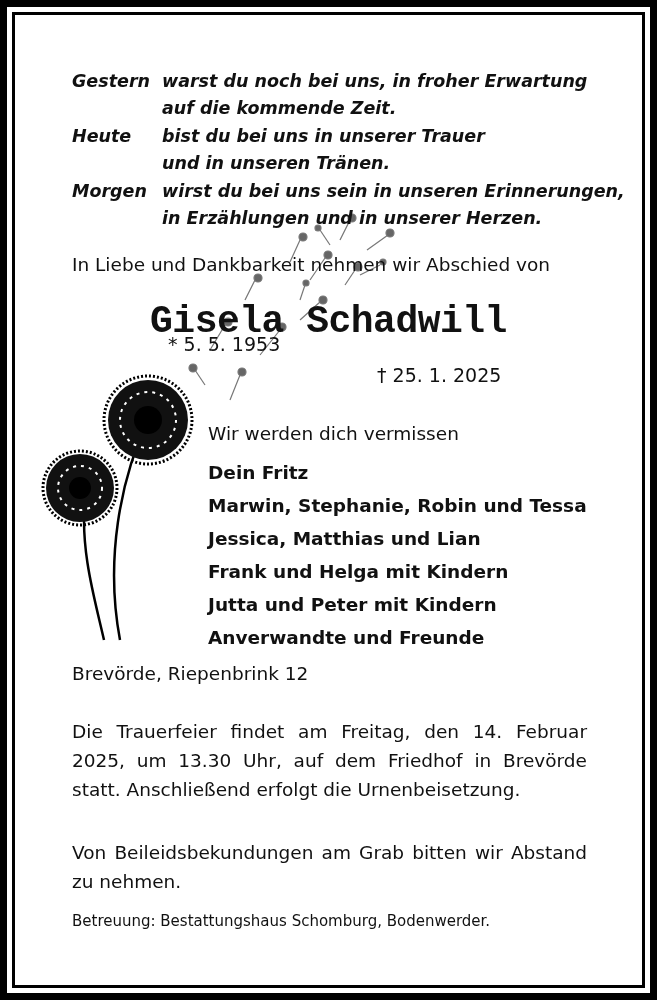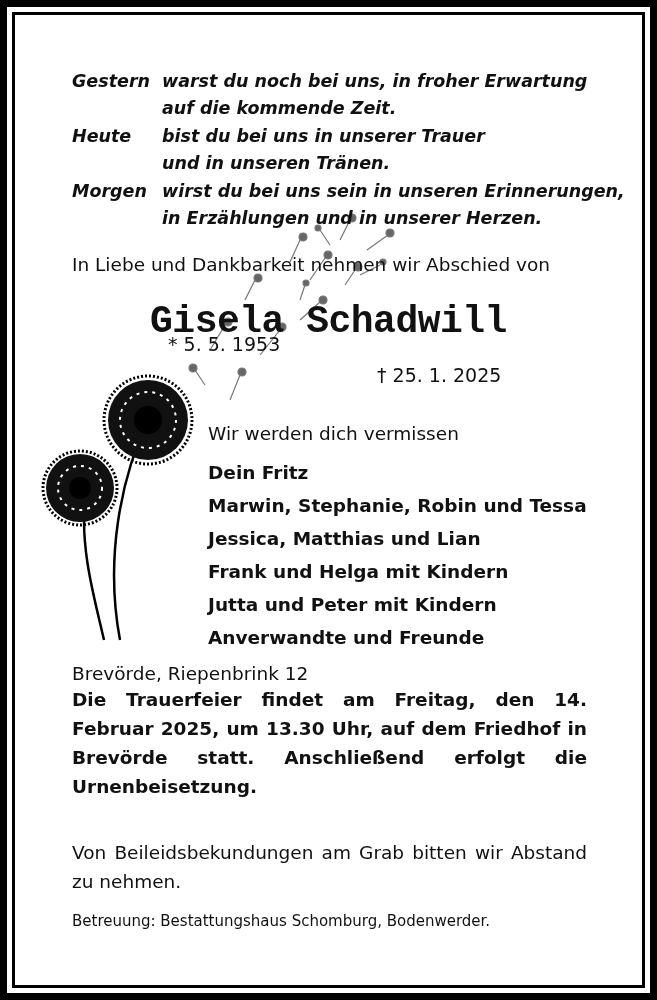--- a/index.html
+++ b/index.html
@@ -18,21 +18,21 @@
   .poem .label { width: 90px; }
   .intro { left: 72px; top: 254px; font-size: 18.5px; white-space: nowrap; }
   .name { left: 0; width: 657px; top: 300px; text-align: center; font-family: Liberation Mono, monospace; font-weight: bold; font-size: 38px; letter-spacing: -0.5px; }
   .dates { top: 333px; font-size: 19px; white-space: nowrap; }
   .birth { left: 168px; }
   .death { left: 377px; margin-top: 31px; }
   .family { left: 208px; top: 423px; font-size: 18.5px; }
   .family .lead { margin-bottom: 12px; }
   .family .mem { font-weight: bold; font-size: 18.5px; line-height: 33px; white-space: nowrap; }
   .address { left: 72px; top: 663px; font-size: 18.5px; }
-  .ceremony { left: 72px; width: 515px; top: 685px; font-size: 18.5px; line-height: 29px; text-align: justify; font-weight: bold; }
+  .ceremony { left: 72px; width: 515px; top: 717px; font-size: 18.5px; line-height: 29px; text-align: justify; }
   .condolence { left: 72px; width: 515px; top: 838px; font-size: 18.5px; line-height: 29px; text-align: justify; text-align-last: left; }
   .care { left: 72px; top: 912px; font-size: 15px; white-space: nowrap; }
   .art { position: absolute; left: 0; top: 0; }
 </style>
 </head>
 <body>
 
 <div class="frame-outer"></div>
 <div class="frame-inner"></div>
 

